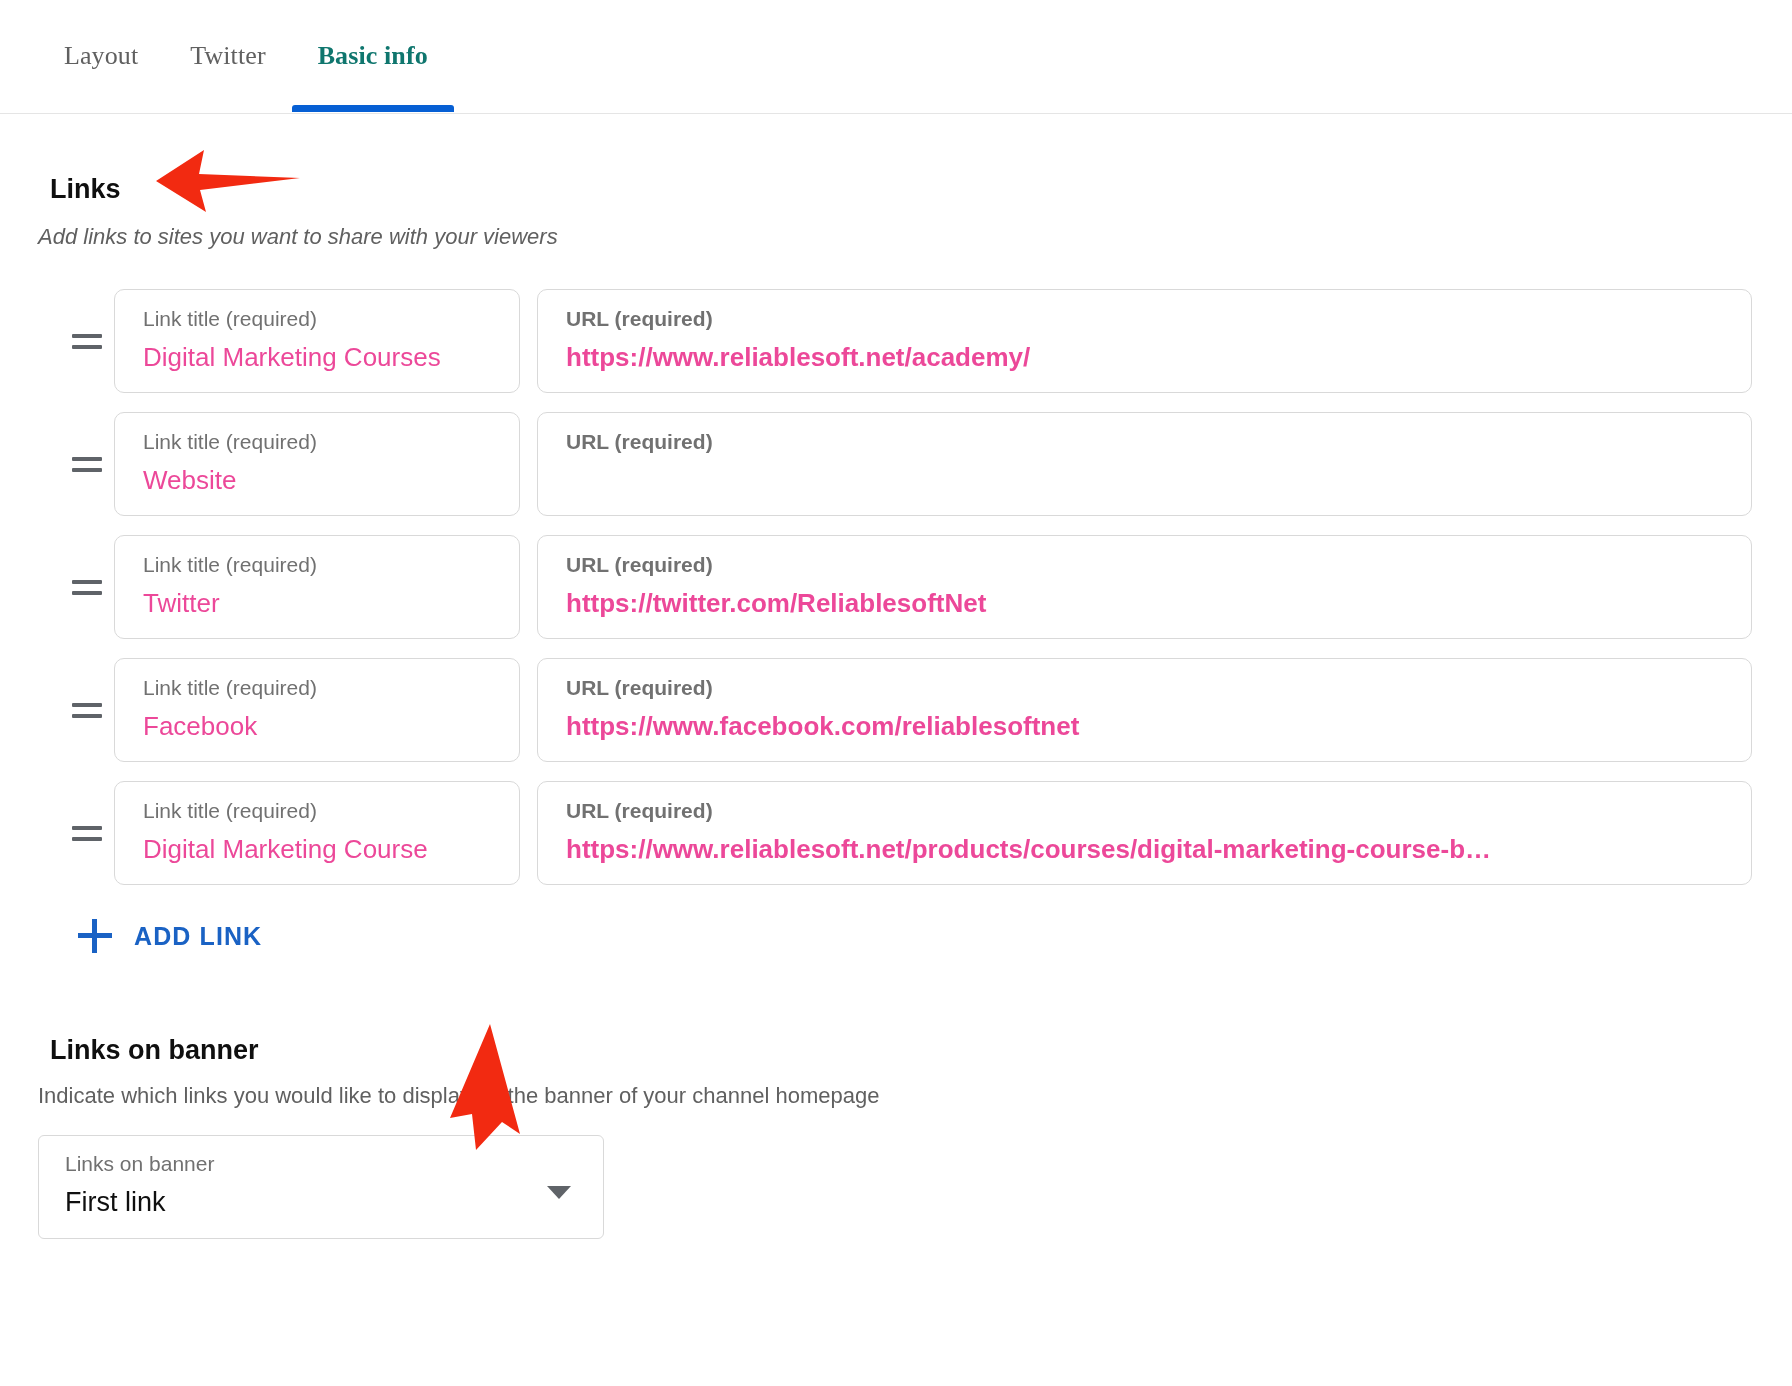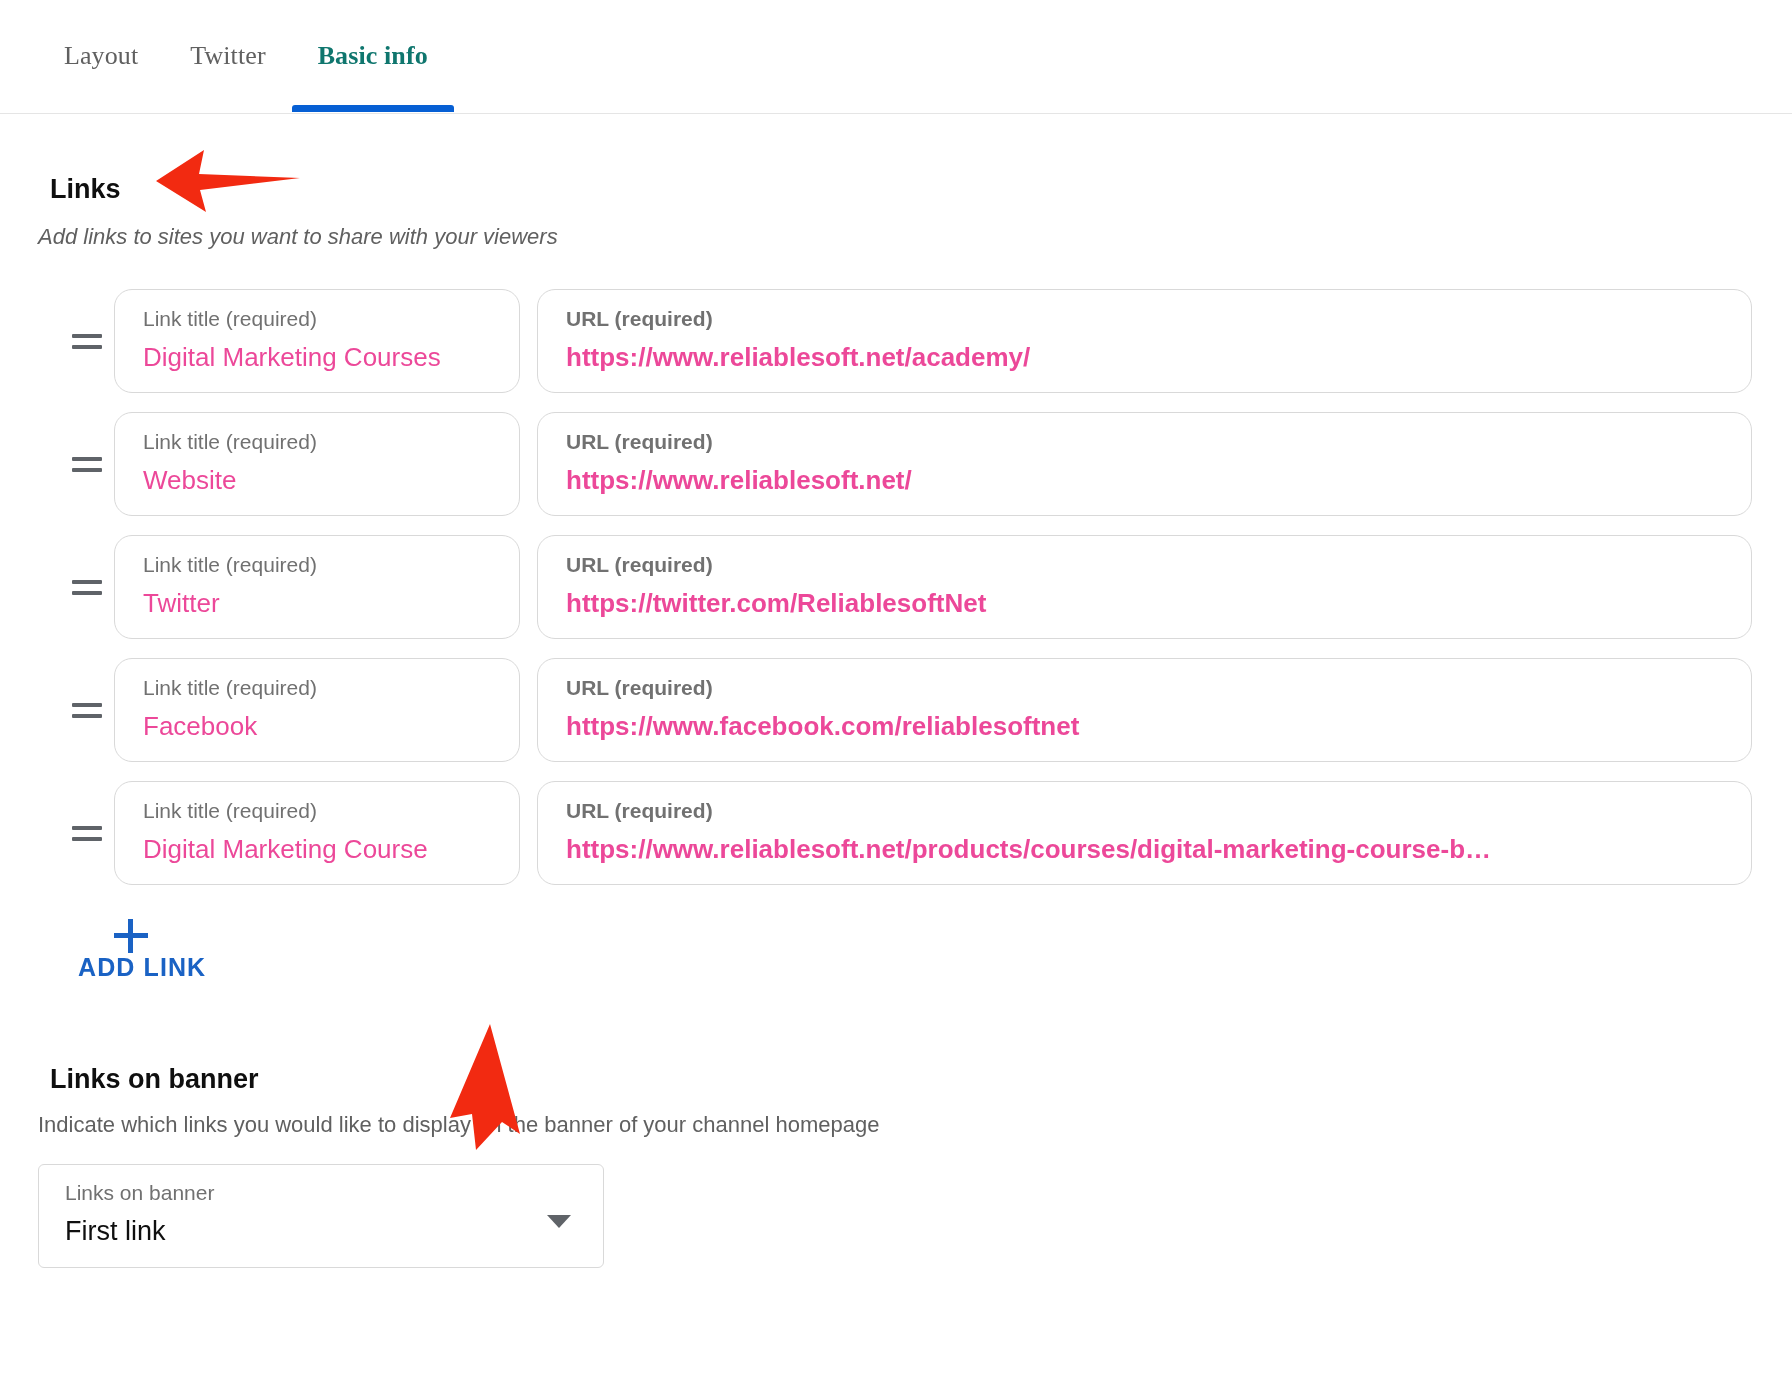--- a/index.html
+++ b/index.html
@@ -127,21 +127,21 @@
   .drag-handle span {
     display: block;
     width: 30px;
     height: 4px;
     background: #5f6368;
     border-radius: 1px;
   }
   .field {
     position: relative;
     border: 1px solid #d9d9d9;
-    border-radius: 18px;
+    border-radius: 10px;
     background: #fff;
     height: 104px;
     padding: 17px 26px 0 28px;
     overflow: hidden;
   }
   .field.title-field { width: 406px; min-width: 406px; margin-right: 17px; }
   .field.url-field { flex: 1 1 auto; font-weight: bold; }
   .field-label {
     font-size: 21px;
     color: #717171;
@@ -159,21 +159,20 @@
   }
 
   
   .add-link {
     display: flex;
     align-items: center;
     margin-top: 34px;
     margin-left: 40px;
     cursor: pointer;
     width: max-content;
-    flex-direction: column;
   }
   .plus-icon {
     position: relative;
     width: 34px; height: 34px;
     margin-right: 22px;
   }
   .plus-icon::before, .plus-icon::after {
     content: "";
     position: absolute;
     background: #1a62c4;
@@ -278,21 +277,20 @@
         <div class="drag-handle">
           <span></span>
             <span></span>
         </div>
         <div class="field title-field">
           <div class="field-label">Link title (required)</div>
           <div class="field-value">Website</div>
         </div>
         <div class="field url-field">
           <div class="field-label">URL (required)</div>
-          <div class="field-value">https://www.reliablesoft.net/</div>
         </div>
       </div>
 
       <div class="link-row">
         <div class="drag-handle">
           <span></span>
             <span></span>
         </div>
         <div class="field title-field">
           <div class="field-label">Link title (required)</div>

